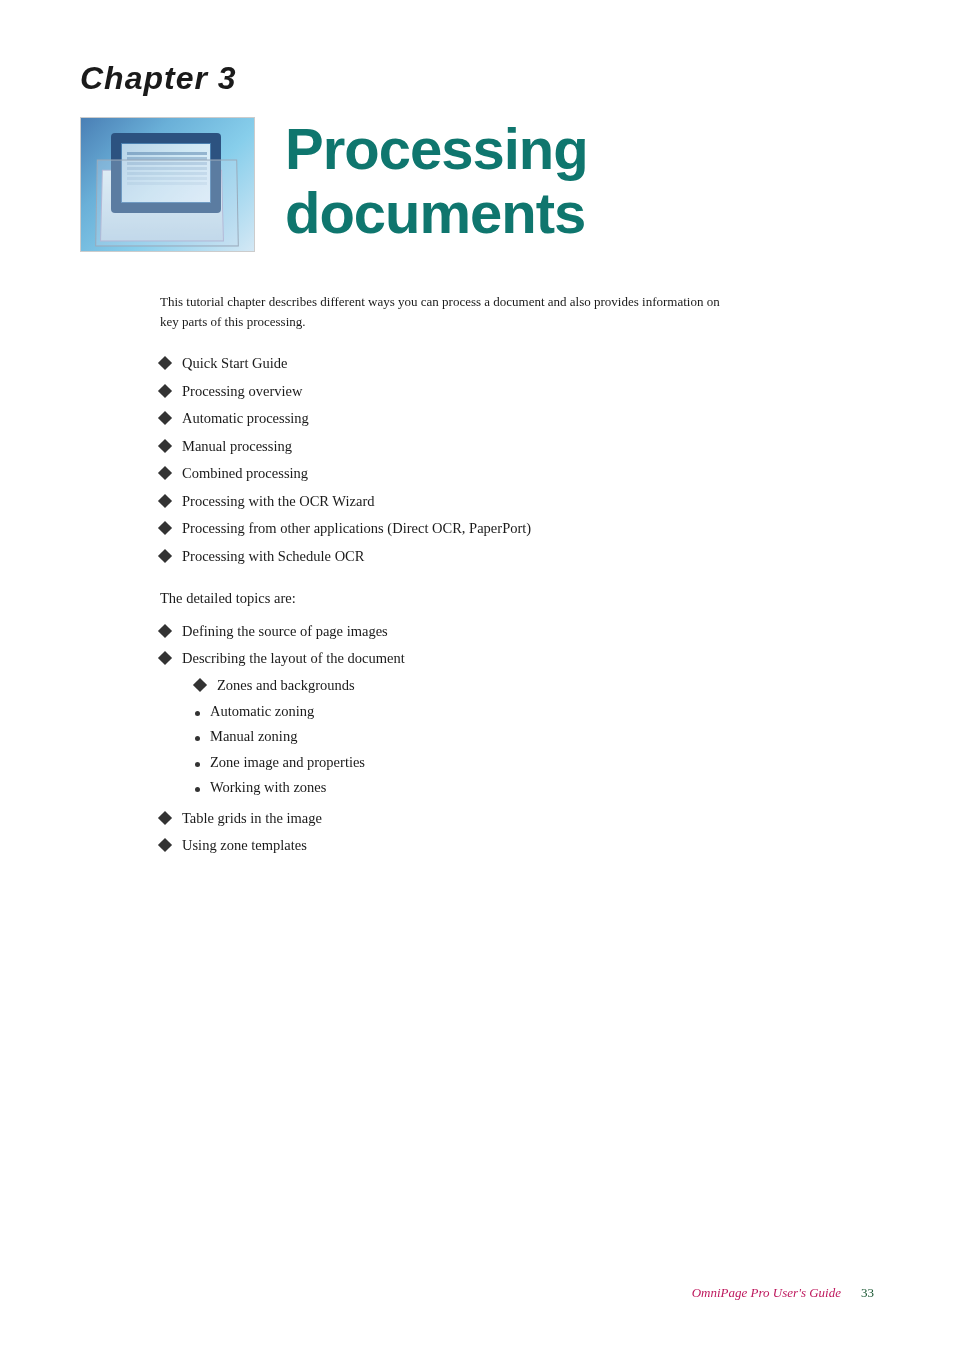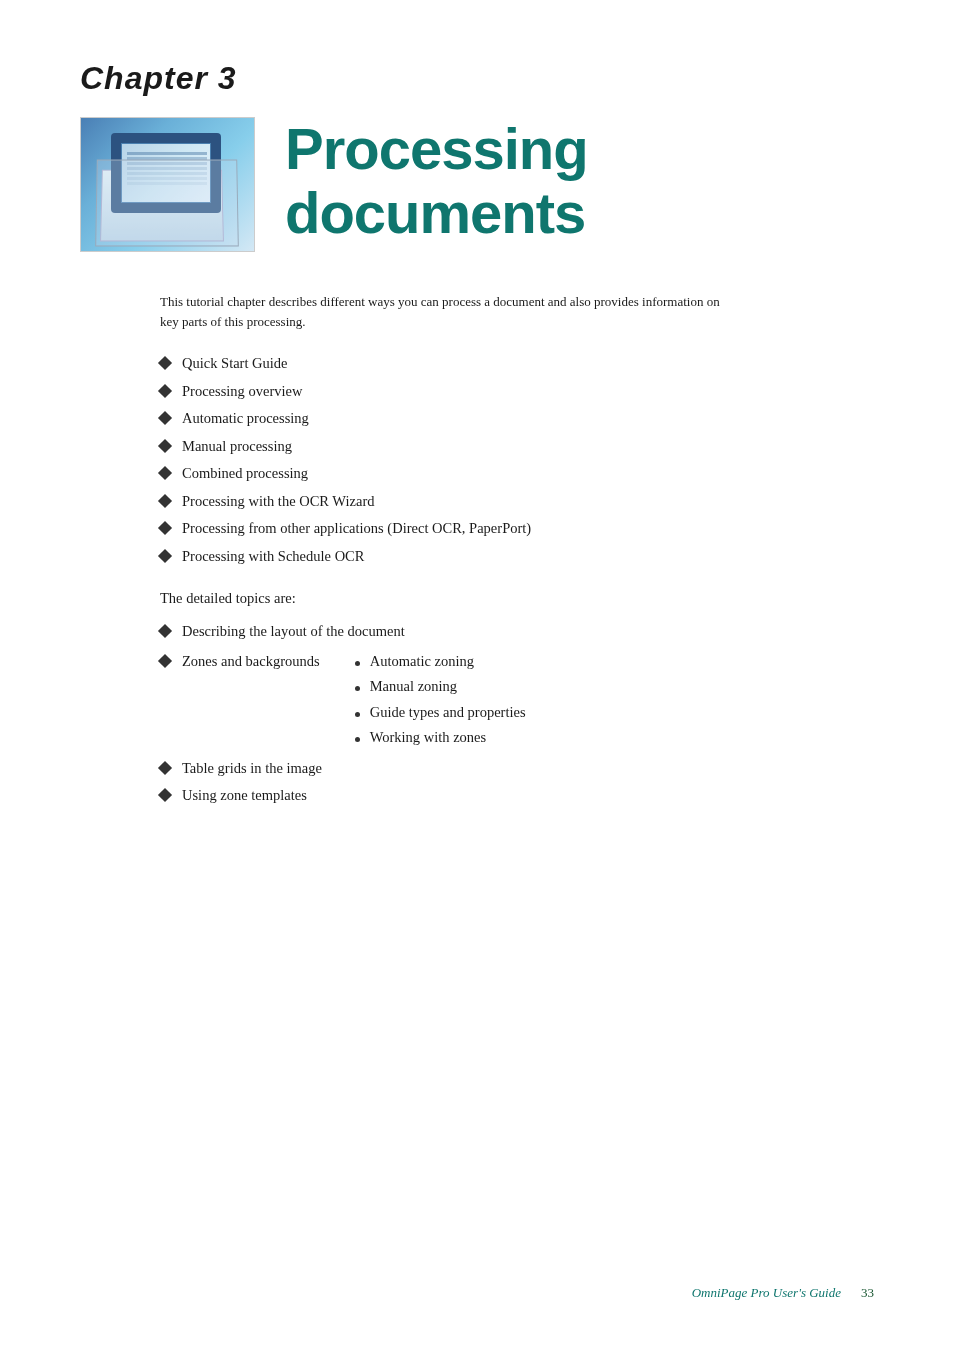--- a/index.html
+++ b/index.html
@@ -197,30 +197,30 @@
       bottom: 50px;
       right: 80px;
       display: flex;
       align-items: baseline;
       gap: 20px;
     }
 
     .footer-title {
       font-style: italic;
       font-size: 13px;
-      color: #0f766e;
+      color: #be185d;
     }
 
     .footer-page {
       font-size: 13px;
       color: #14532d;
     }
 
     .list-item-with-sub {
-      flex-direction: row;
+      flex-direction: column;
     }
 
     .list-item-with-sub > .item-row {
       display: flex;
       align-items: baseline;
     }
   </style>
 </head>
 <body>
 
@@ -271,20 +271,24 @@
     <li>
       <span class="diamond-bullet"></span>
       <span>Processing with Schedule OCR</span>
     </li>
   </ul>
 
   <p class="section-label">The detailed topics are:</p>
 
   <ul class="bullet-list">
 
+    <li>
+      <span class="diamond-bullet"></span>
+      <span>Defining the source of page images</span>
+    </li>
 
     <li>
       <span class="diamond-bullet"></span>
       <span>Describing the layout of the document</span>
     </li>
 
     <li class="list-item-with-sub">
       <div class="item-row">
         <span class="diamond-bullet"></span>
         <span>Zones and backgrounds</span>
@@ -293,21 +297,21 @@
         <li>
           <span class="dot-bullet"></span>
           <span>Automatic zoning</span>
         </li>
         <li>
           <span class="dot-bullet"></span>
           <span>Manual zoning</span>
         </li>
         <li>
           <span class="dot-bullet"></span>
-          <span>Guide types and properties</span>
+          <span>Zone image and properties</span>
         </li>
         <li>
           <span class="dot-bullet"></span>
           <span>Working with zones</span>
         </li>
       </ul>
     </li>
 
     <li>
       <span class="diamond-bullet"></span>

